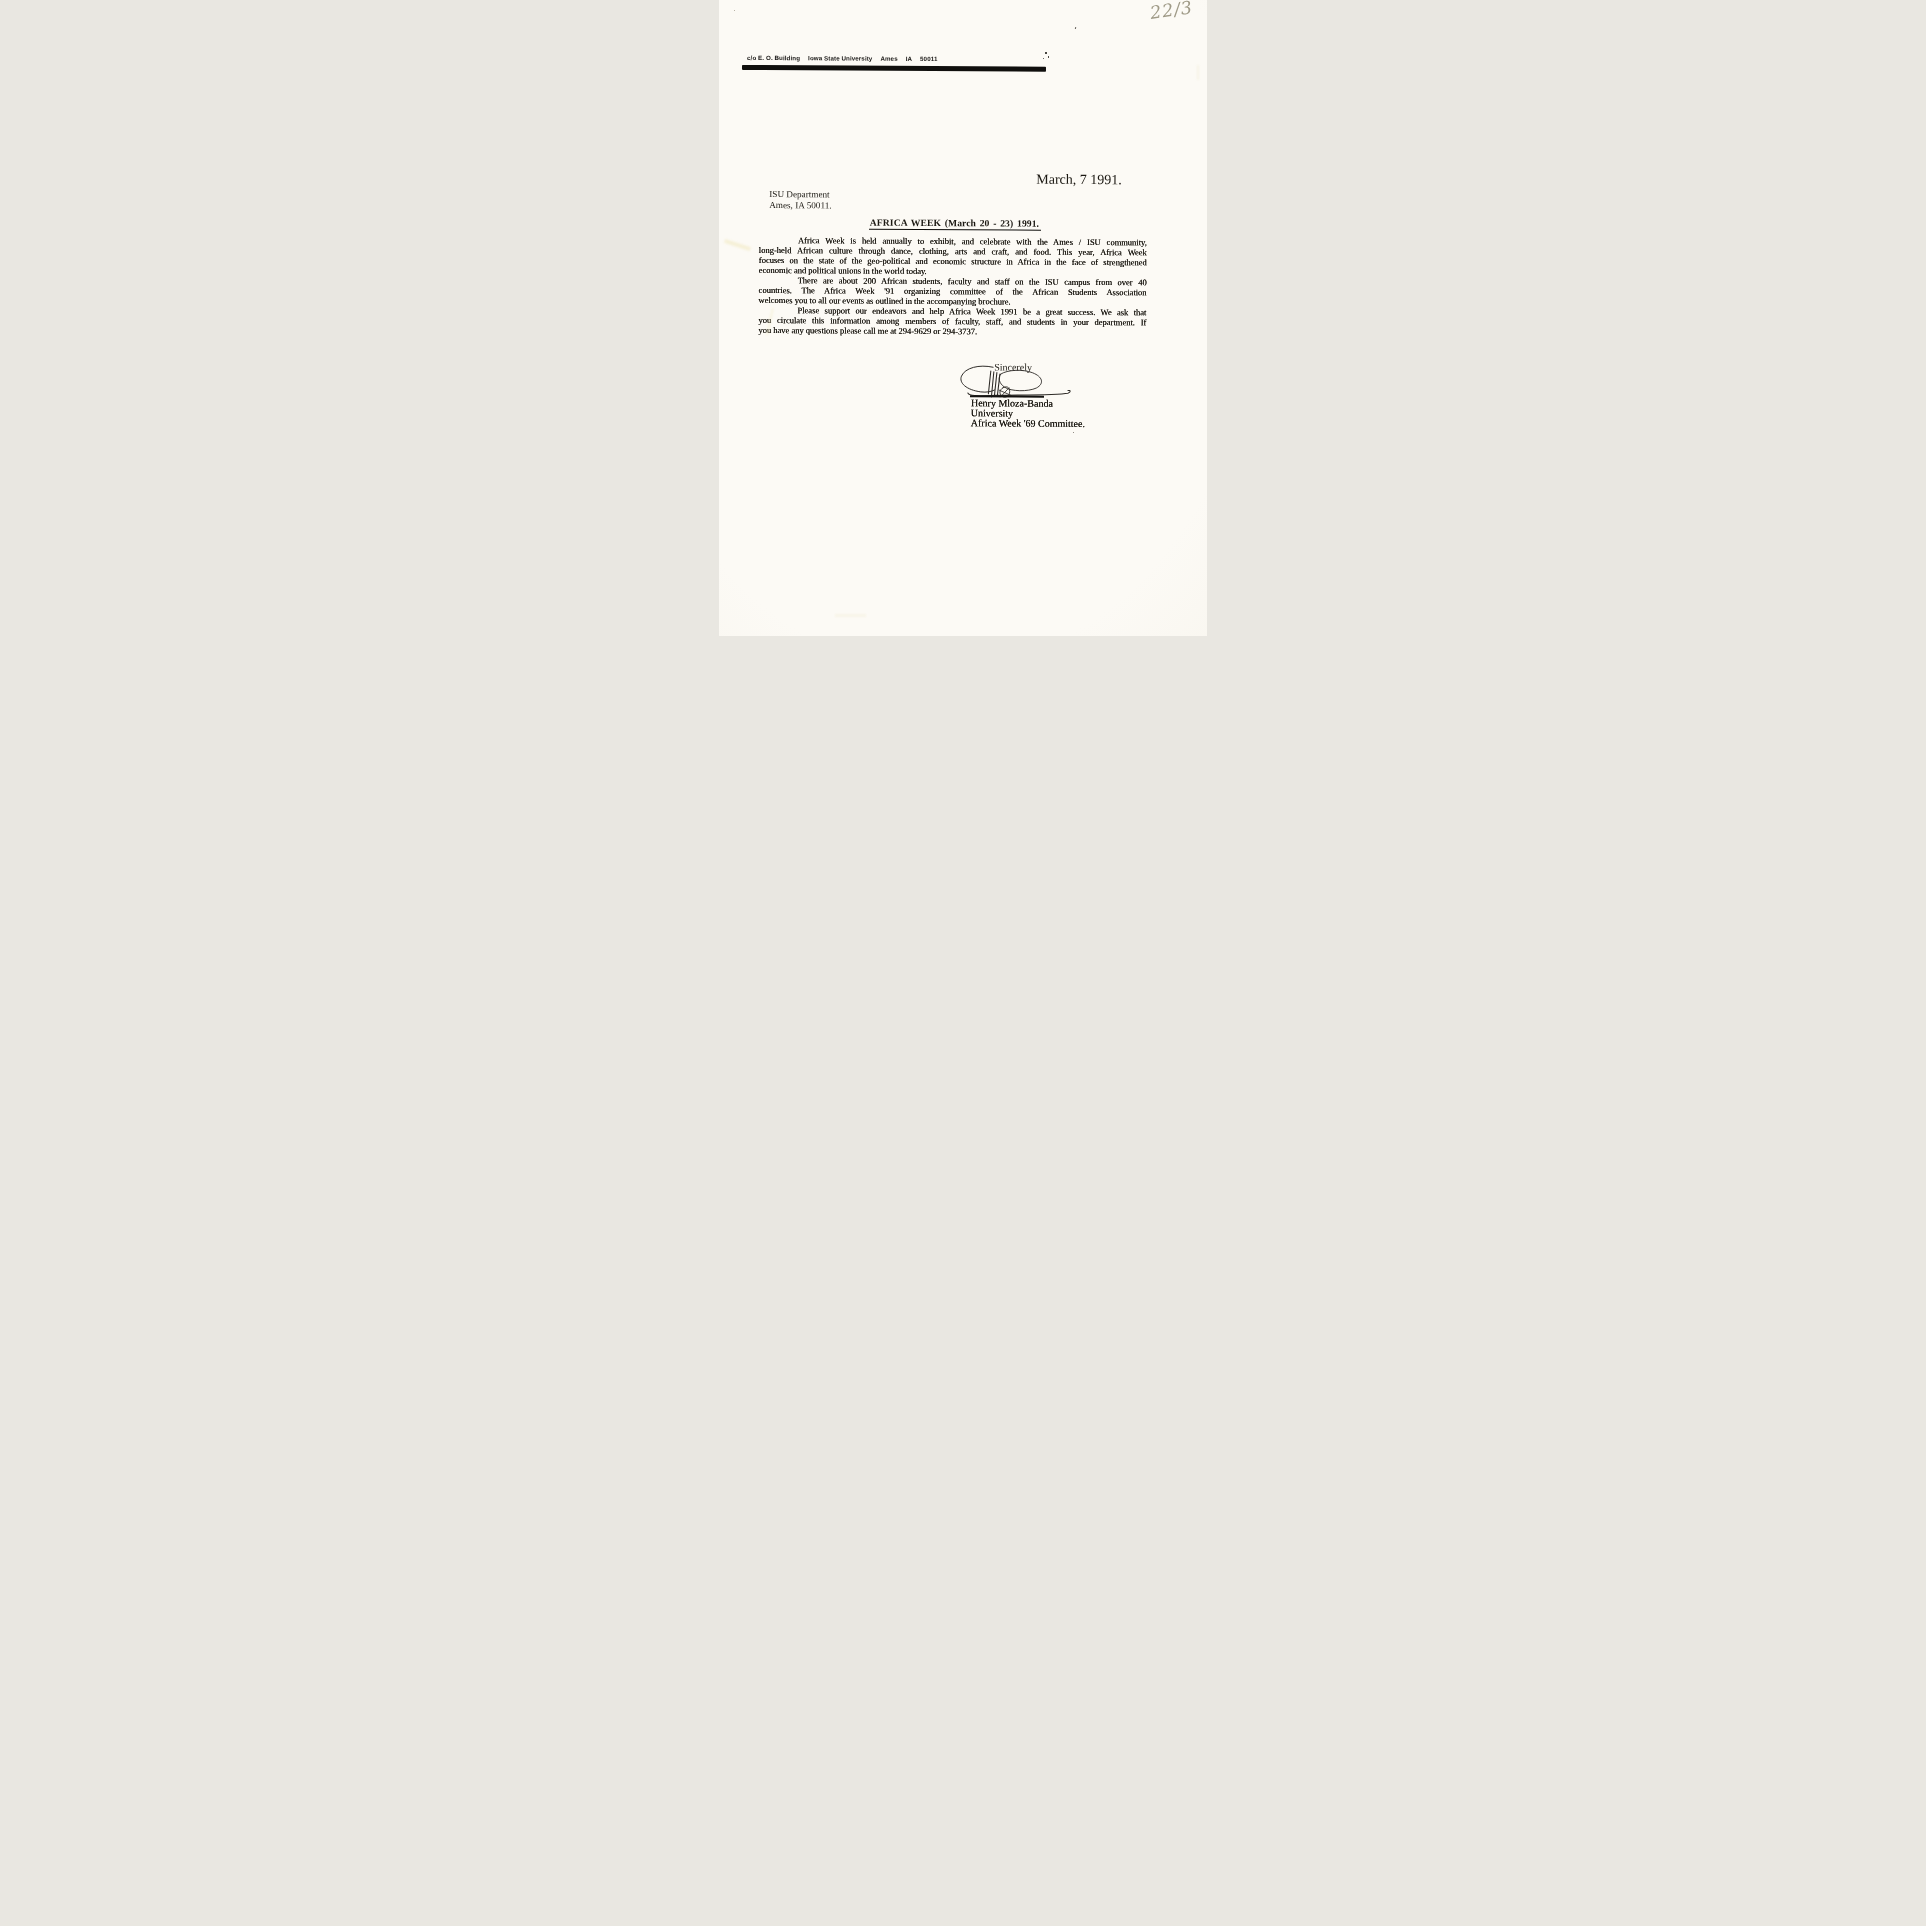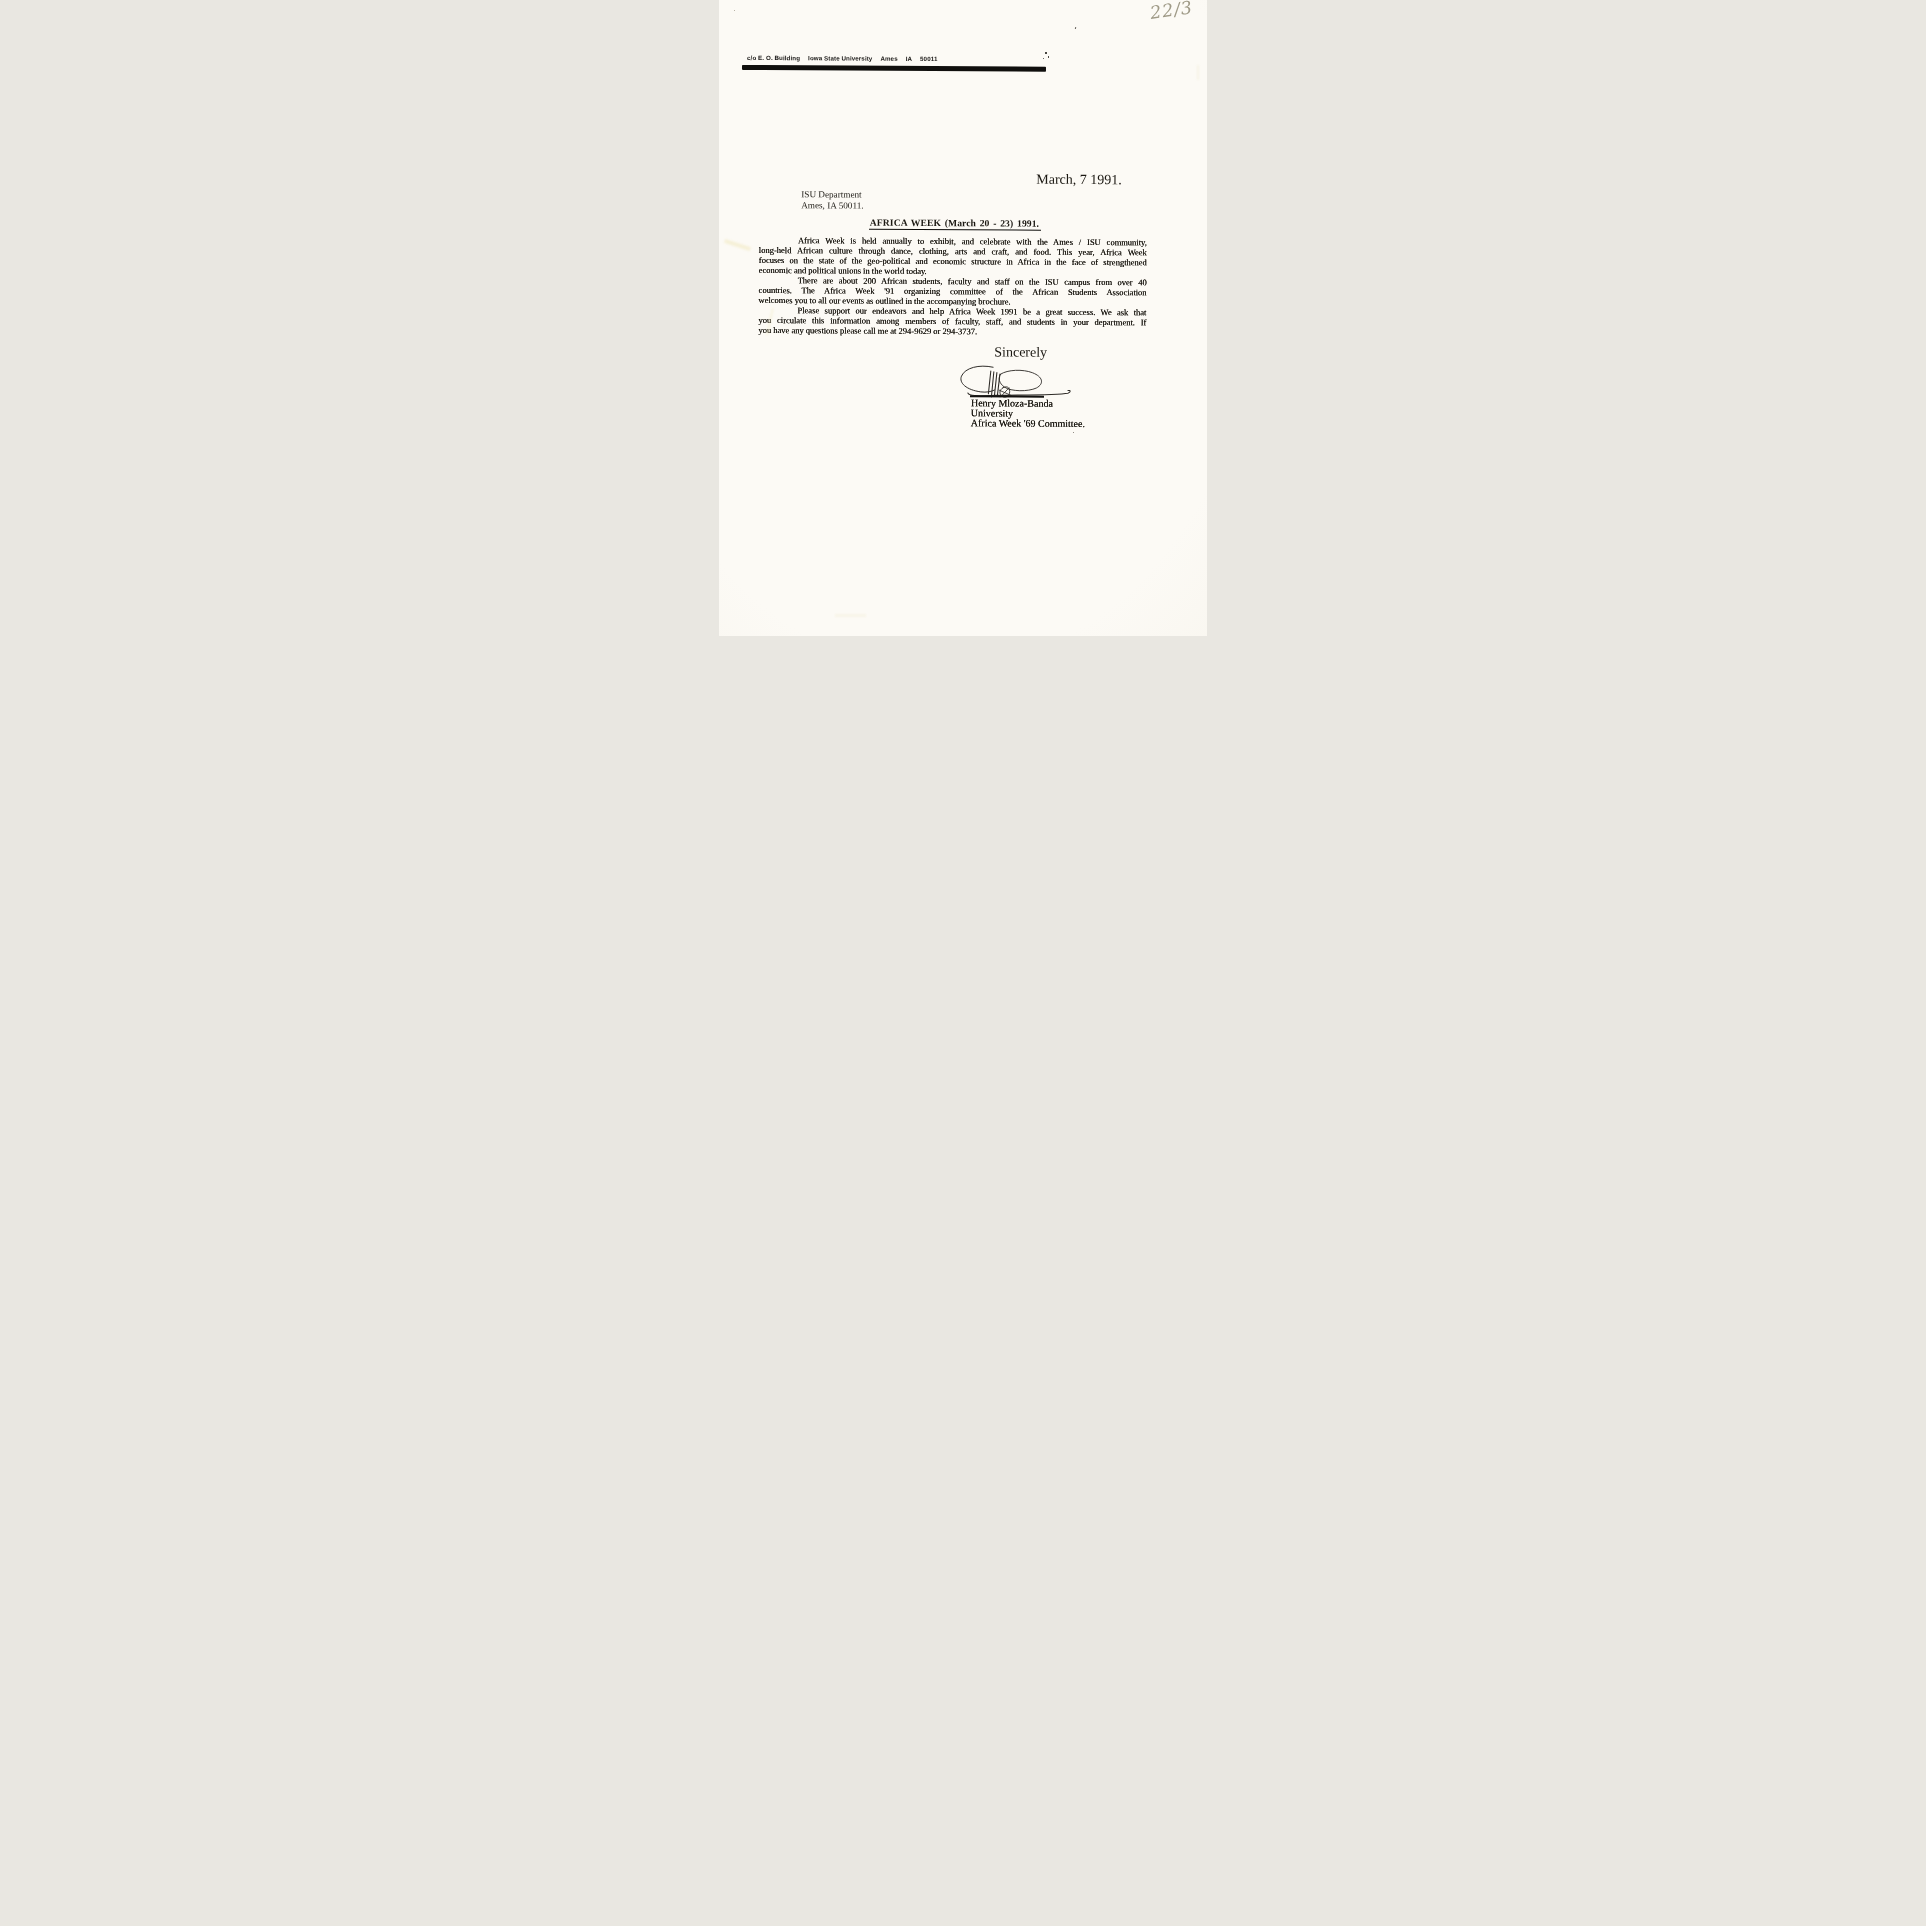--- a/index.html
+++ b/index.html
@@ -37,36 +37,36 @@
     background:#100f0d;border-radius:0.8px;
   }
 
   
   .logo{position:absolute;left:331px;top:35px;width:134px;height:132px;}
   .logo svg{display:block;width:100%;height:100%;}
   .logo text{font-family:"DejaVu Sans", sans-serif;font-weight:bold;}
 
   
   .date{position:absolute;left:317px;top:170px;font-size:14px;}
-  .recipient{position:absolute;left:50px;top:189px;font-size:9.2px;line-height:11px;margin-left:32px;}
+  .recipient{position:absolute;left:50px;top:189px;font-size:9.2px;line-height:11px;}
   .title{
     position:absolute;left:150px;top:216px;
     font-size:9.6px;font-weight:bold;letter-spacing:0.1px;word-spacing:1.2px;
     padding:0 2.3px 1.2px 0.8px;border-bottom:1.7px solid #0d0c0a;
     white-space:nowrap;
   }
   .body-text{
     position:absolute;left:40px;top:235px;width:388px;
     font-size:8.5px;line-height:10px;
     text-shadow:0 0 0.2px #1b1812;
   }
   .bline{text-align:justify;}
   .bline.just{text-align-last:justify;}
   .bline.ind{text-indent:39px;}
-  .closing{position:absolute;left:276px;top:343px;font-size:14px;}
+  .closing{position:absolute;left:276px;top:360px;font-size:10px;}
 
   
   .scribble{position:absolute;left:239px;top:362px;width:116px;height:35px;}
   .scribble path{fill:none;stroke:#2e2b27;stroke-linecap:round;}
   .sig-rule{position:absolute;left:252px;top:394px;width:74px;height:1.5px;background:#141311;}
   .signer{position:absolute;left:253px;top:397px;font-size:10px;line-height:10px;text-shadow:0 0 0.2px #1b1812;}
 
   
   .speck{position:absolute;border-radius:50%;}
   .smudge{position:absolute;filter:blur(0.8px);}

